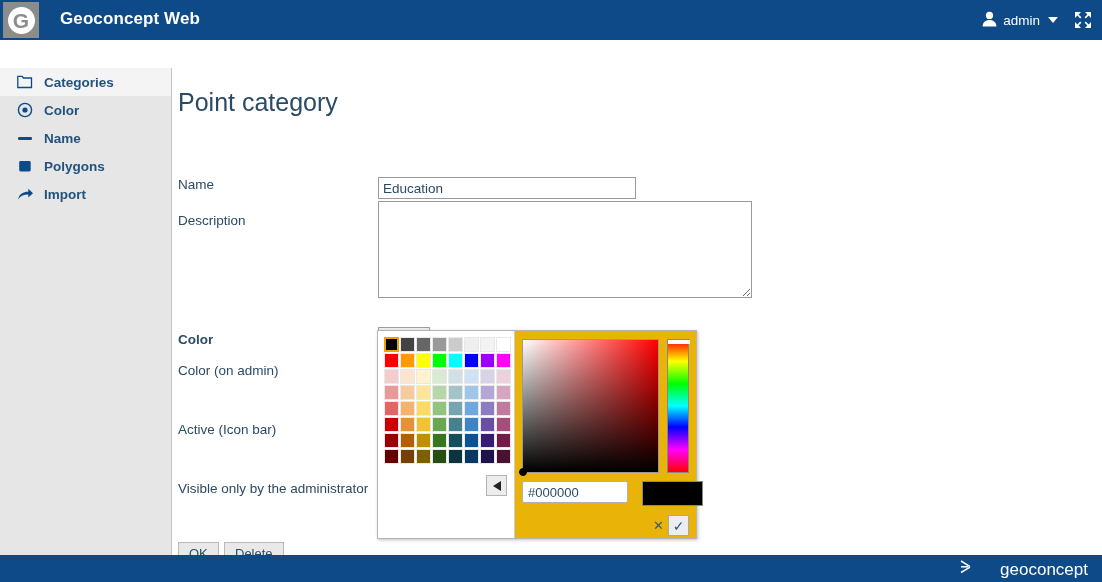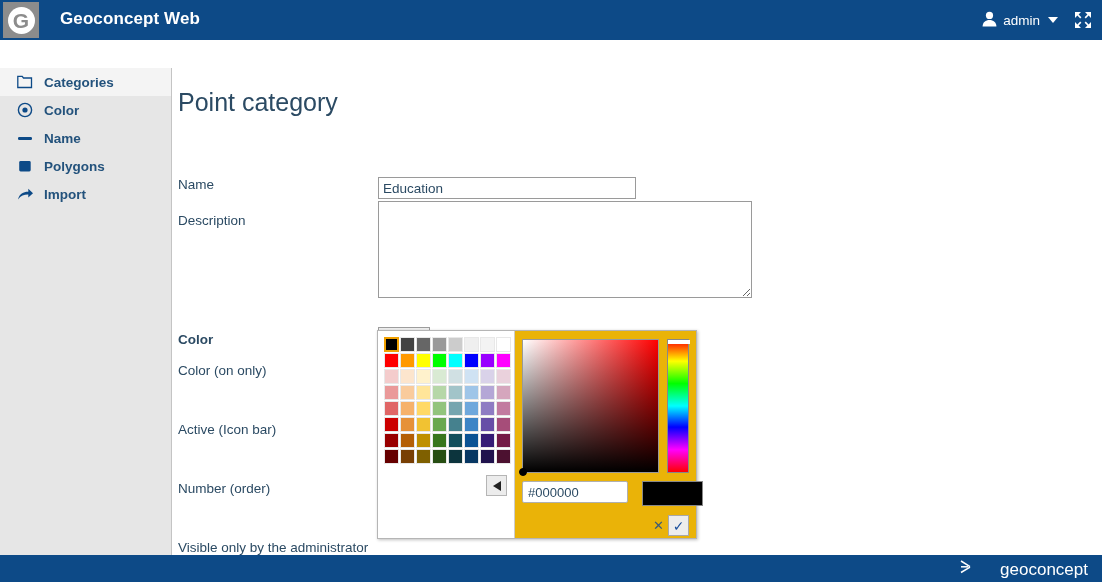--- a/index.html
+++ b/index.html
@@ -419,36 +419,33 @@
         <div class="flabel" style="top:5px;">Color</div>
         <div class="fctrl" style="top:0;">
           <div class="color-btn">
             <span class="sw" id="sw-color" style="background: rgb(245, 160, 30);"></span>
             <span class="arw"></span>
           </div>
         </div>
       </div>
 
       <div class="frow" style="height:29px; margin-top:2px;">
-        <div class="flabel" style="top:6px;">Color (on only)</div>
+        <div class="flabel" style="top:6px;">Color (on admin)</div>
         <div class="fctrl" style="top:0;">
           <div class="color-btn">
             <span class="sw" id="sw-color-over" style="background: rgb(0, 0, 0);"></span>
             <span class="arw"></span>
           </div>
         </div>
       </div>
 
       <div class="frow" style="height:23px;">
         <div class="flabel">Active (Icon bar)</div>
       </div>
 
-      <div class="frow" style="height:23px;">
-        <div class="flabel">Number (order)</div>
-      </div>
 
       <div class="frow" style="height:23px;">
         <div class="flabel">Visible only by the administrator</div>
       </div>
 
       <div class="frow" style="height:28px; padding-top:2px;">
         <button class="btn" style="position:absolute; left:0; top:2px;">OK</button>
         <button class="btn" style="position:absolute; left:46px; top:2px;">Delete</button>
       </div>
 

